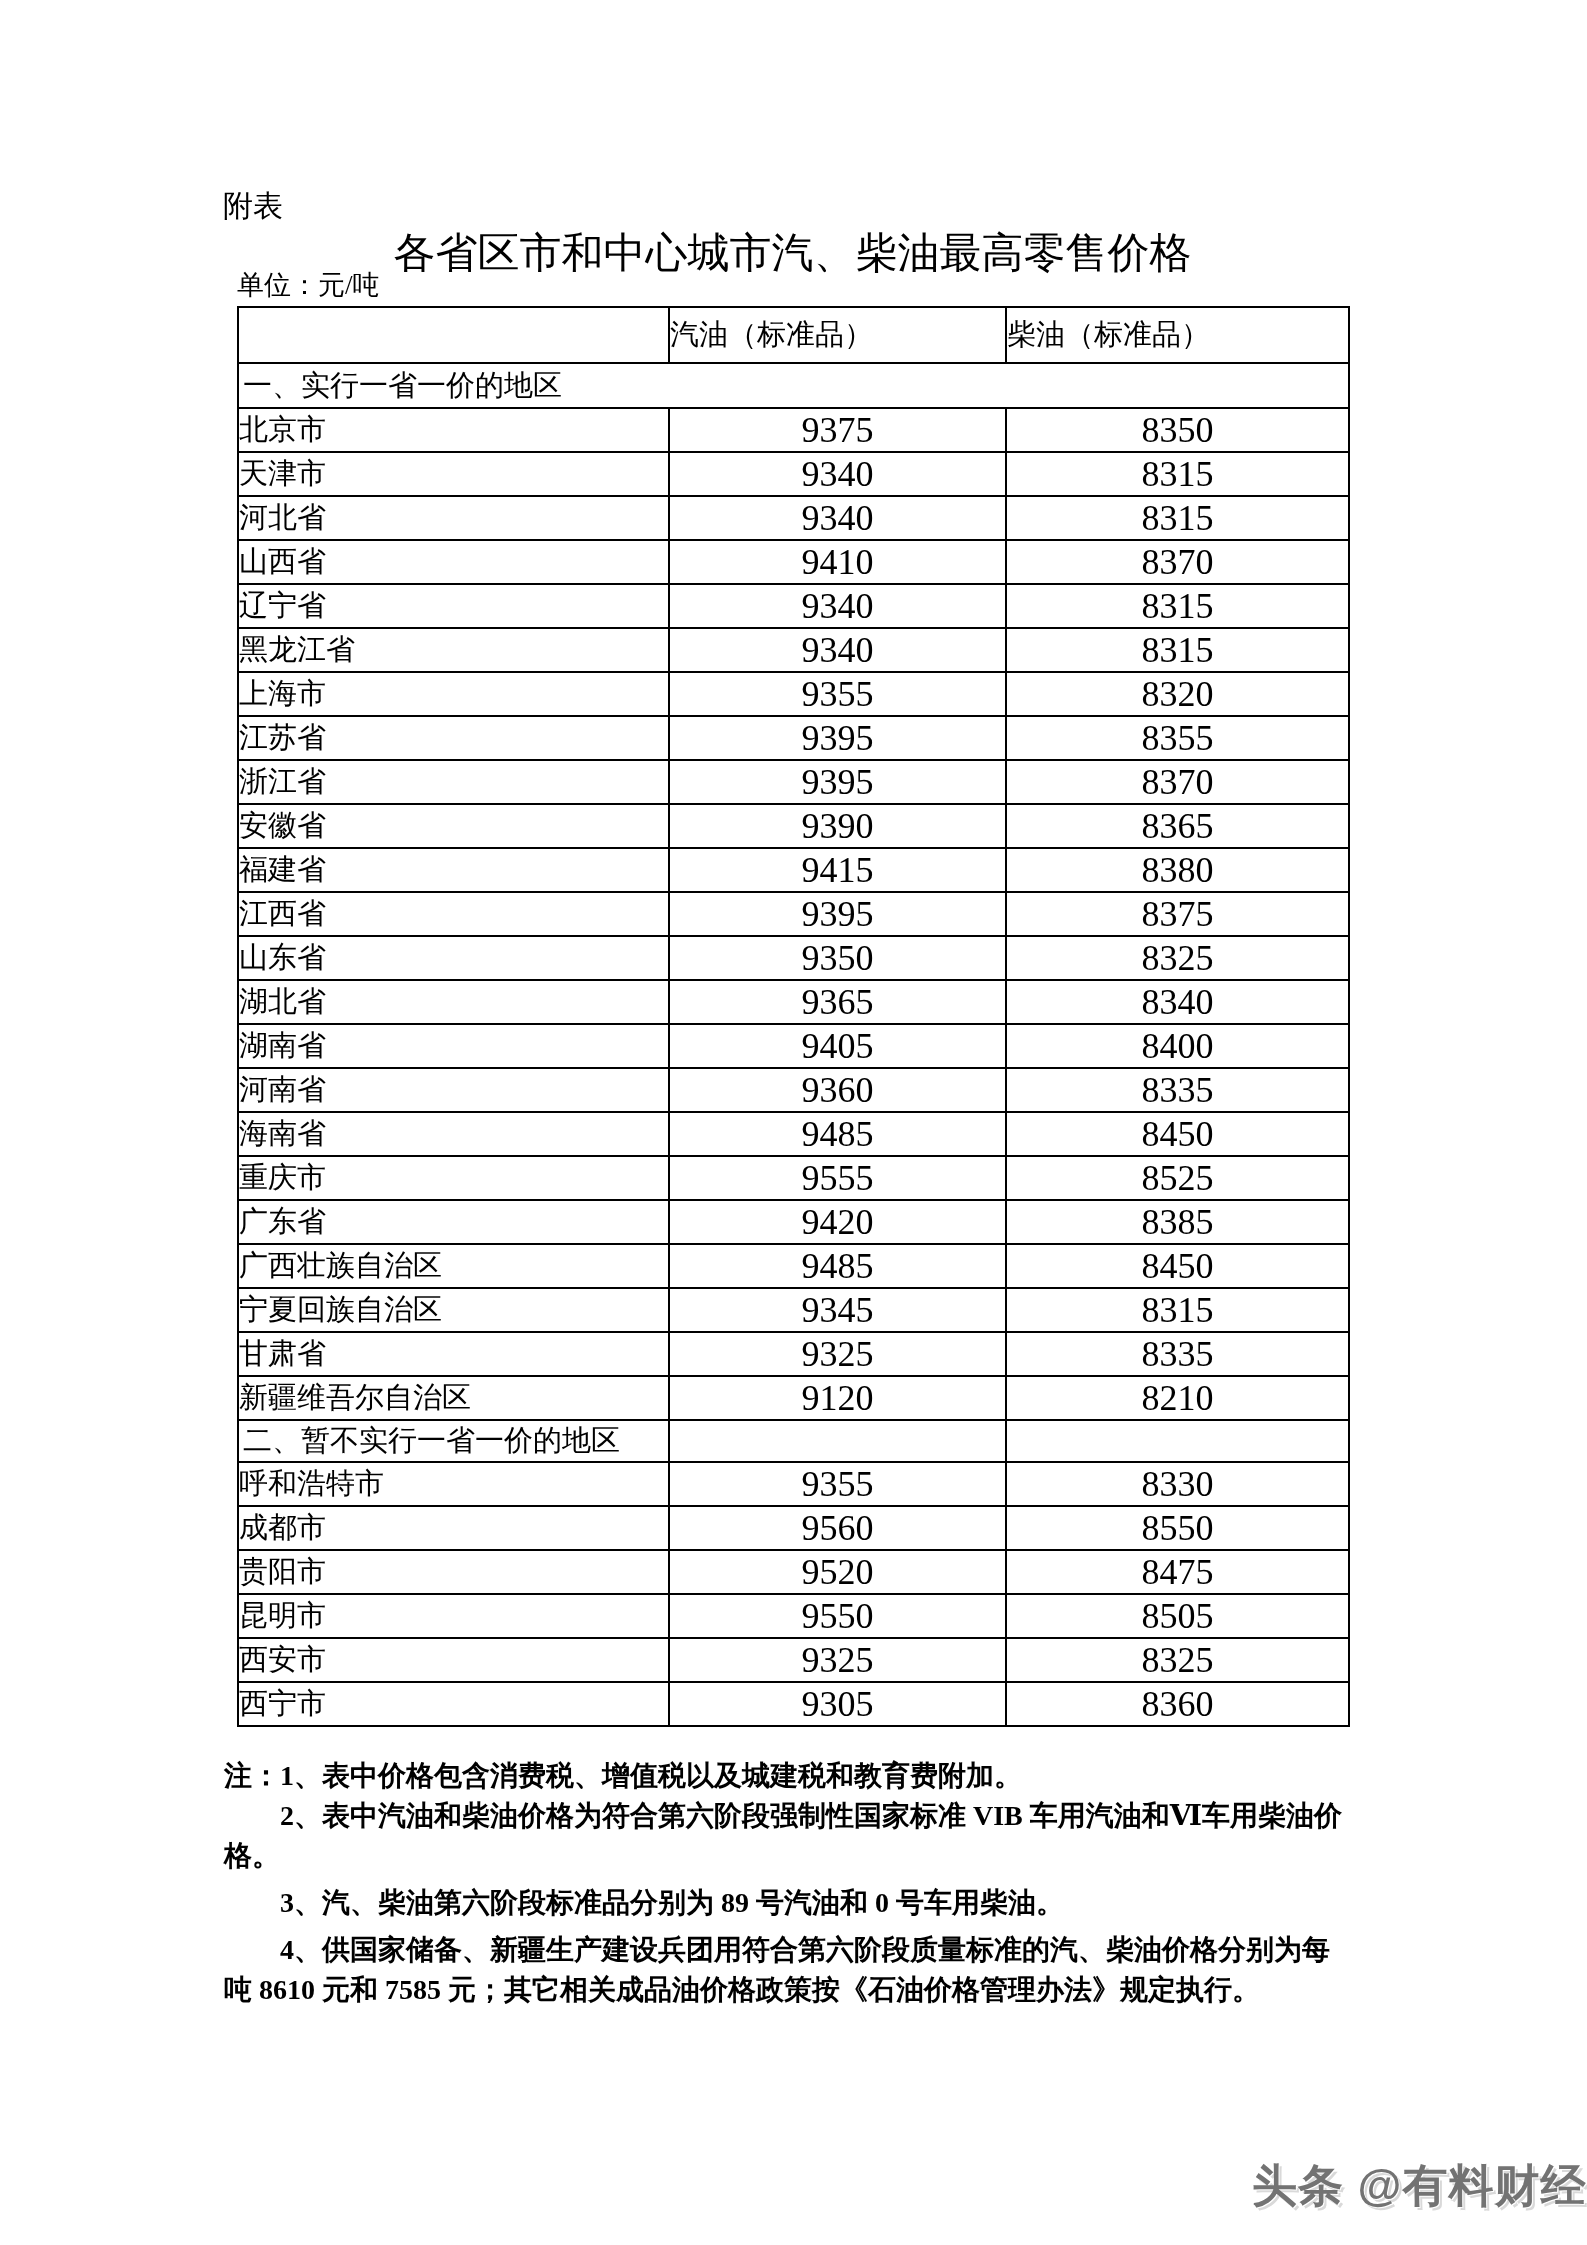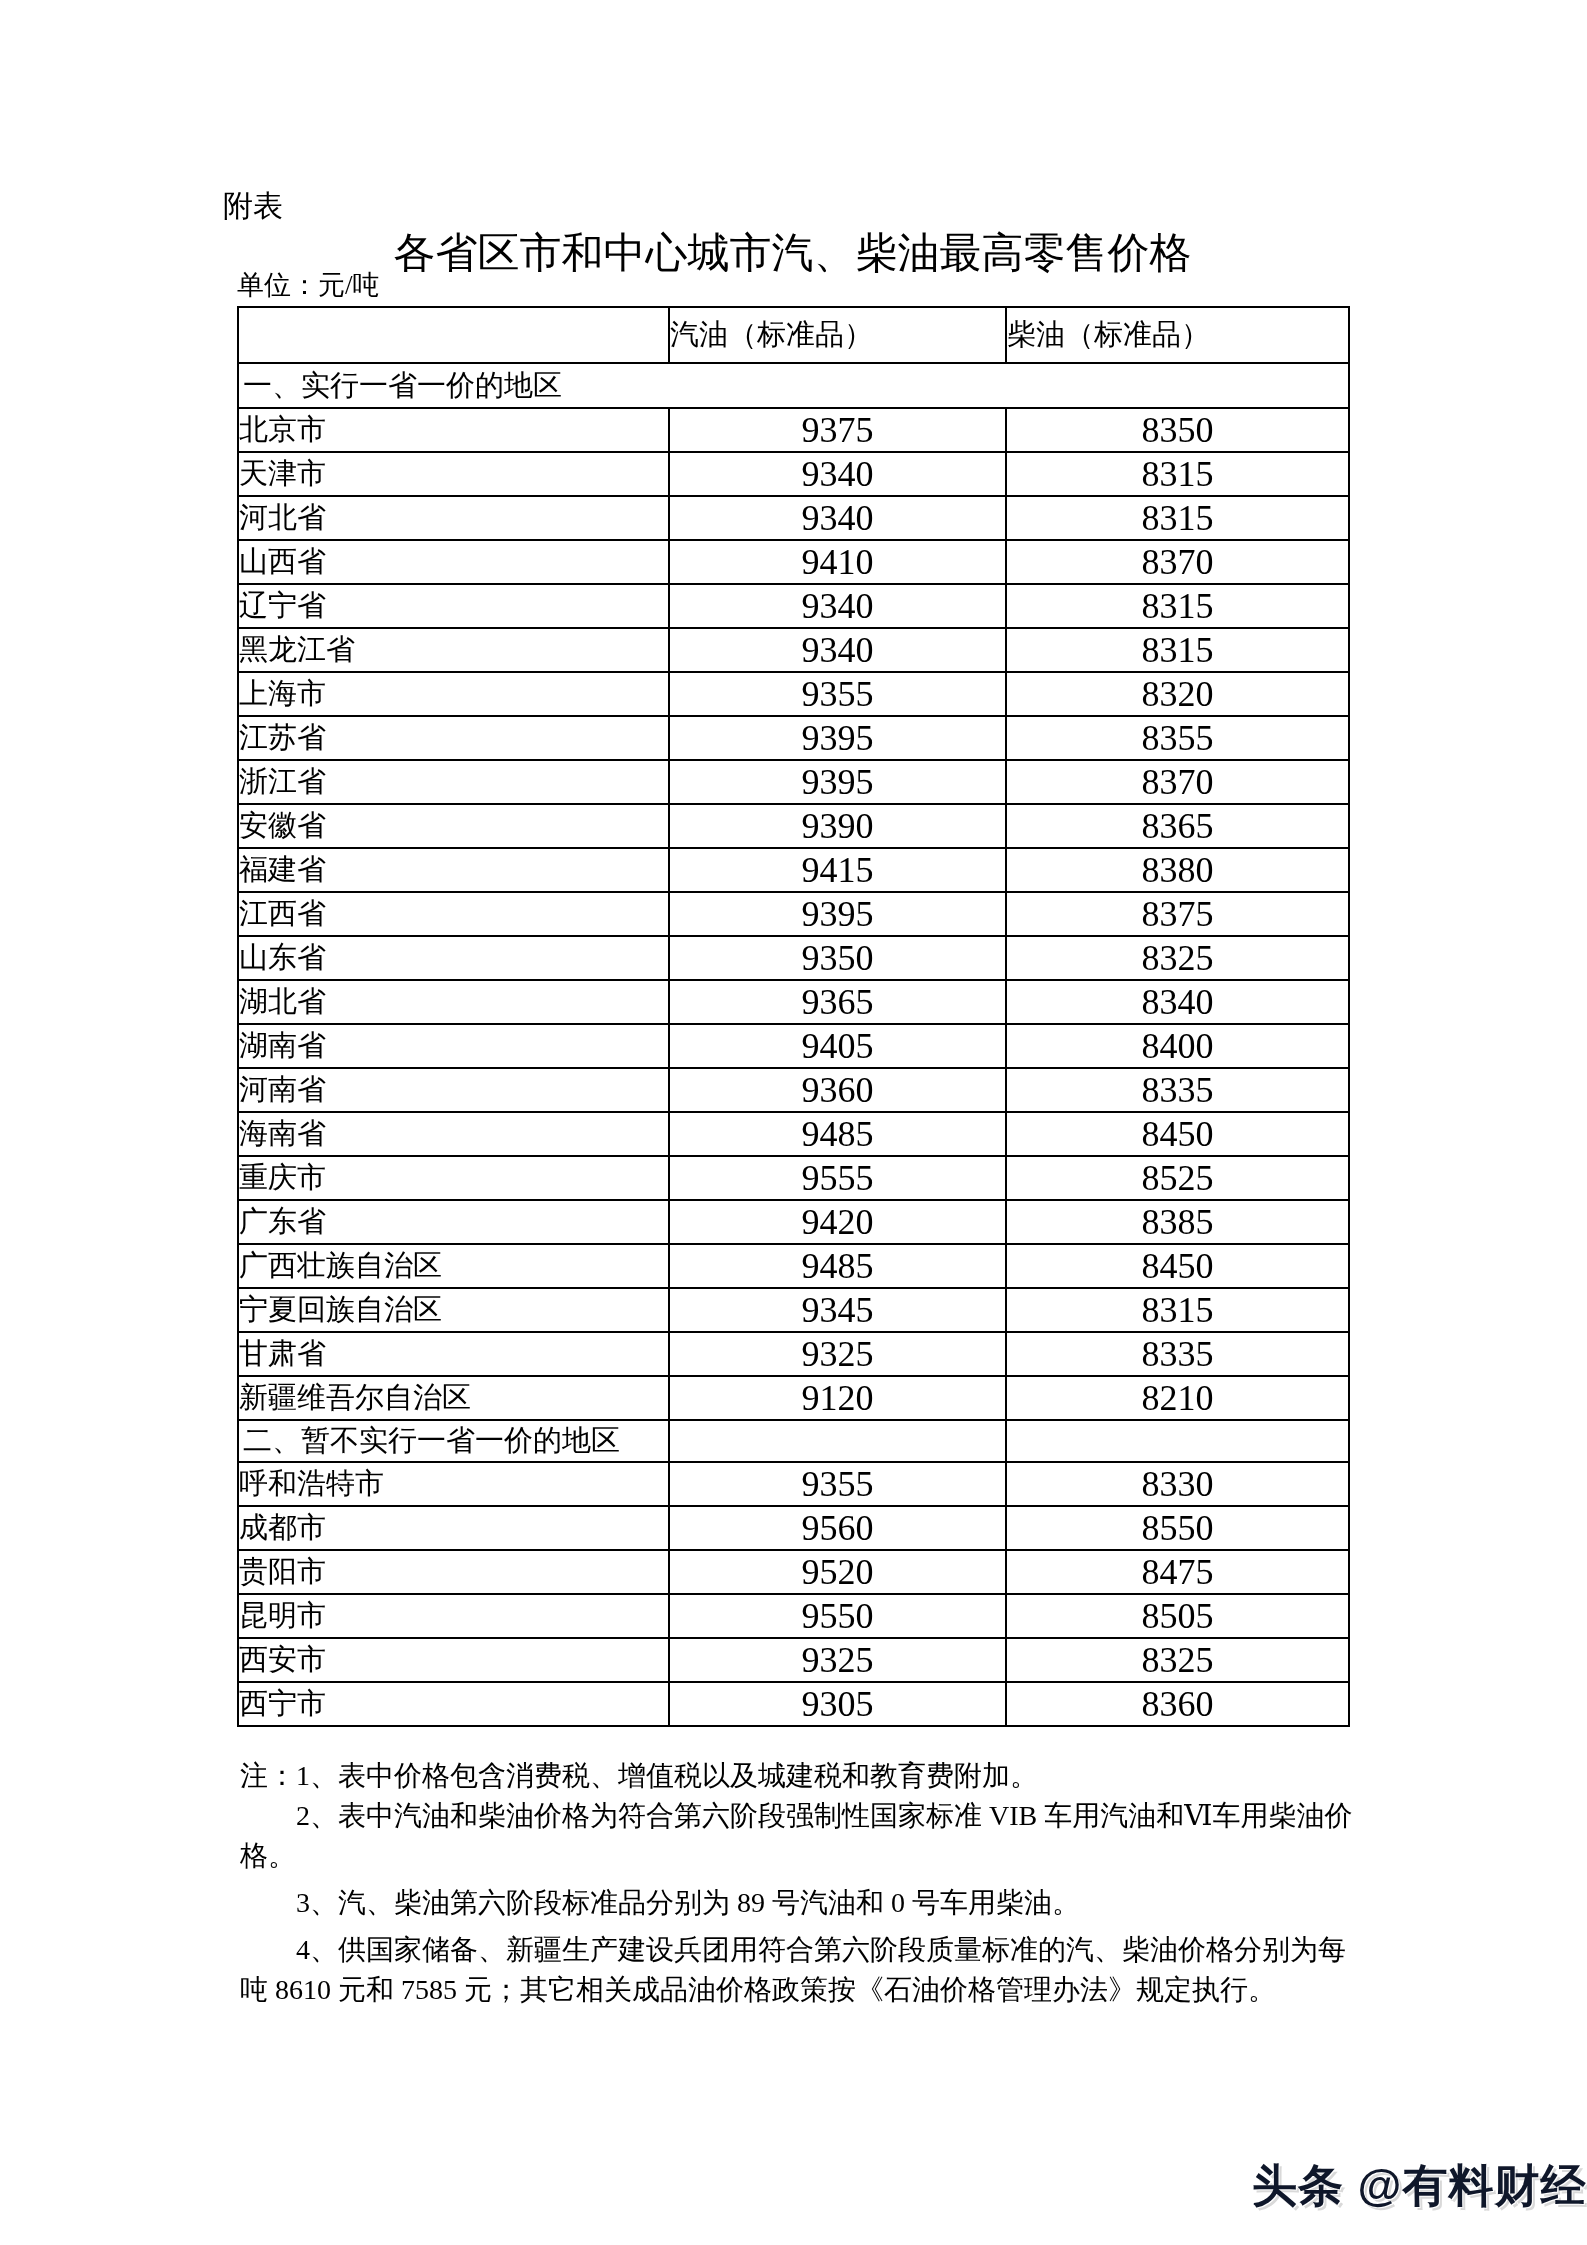--- a/index.html
+++ b/index.html
@@ -38,32 +38,32 @@
     padding-left:4px;font-size:29px;vertical-align:middle;
   }
   .price-table td.region-cell{
     font-size:29px;vertical-align:middle;
   }
   .price-table td.price-cell{
     text-align:center;vertical-align:middle;font-size:36px;
     font-family:"Liberation Serif","DejaVu Serif",serif;
   }
   .notes{
-    position:absolute;left:240px;top:1756px;width:1240px;font-size:28px;
+    position:absolute;left:224px;top:1756px;width:1240px;font-size:28px;font-weight:bold;
   }
   .note-line{
     line-height:40px;height:40px;white-space:nowrap;
   }
   .note-line.indent{padding-left:56px;}
   .note-line.gap{margin-top:7px;}
   .watermark{
     position:absolute;left:1252px;top:2156px;
     font-family:"Liberation Sans","DejaVu Sans",sans-serif;
     font-size:45px;font-weight:bold;letter-spacing:1px;
-    color:#0f172a;
+    color:#737373;
     text-shadow:1px 1px 0 #ffffff,3px 3px 0 #d9d9d9;
     white-space:nowrap;
   }
 </style>
 </head>
 <body>
 
 <div class="top-label">附表</div>
 
 <div class="doc-title">各省区市和中心城市汽、柴油最高零售价格</div>

